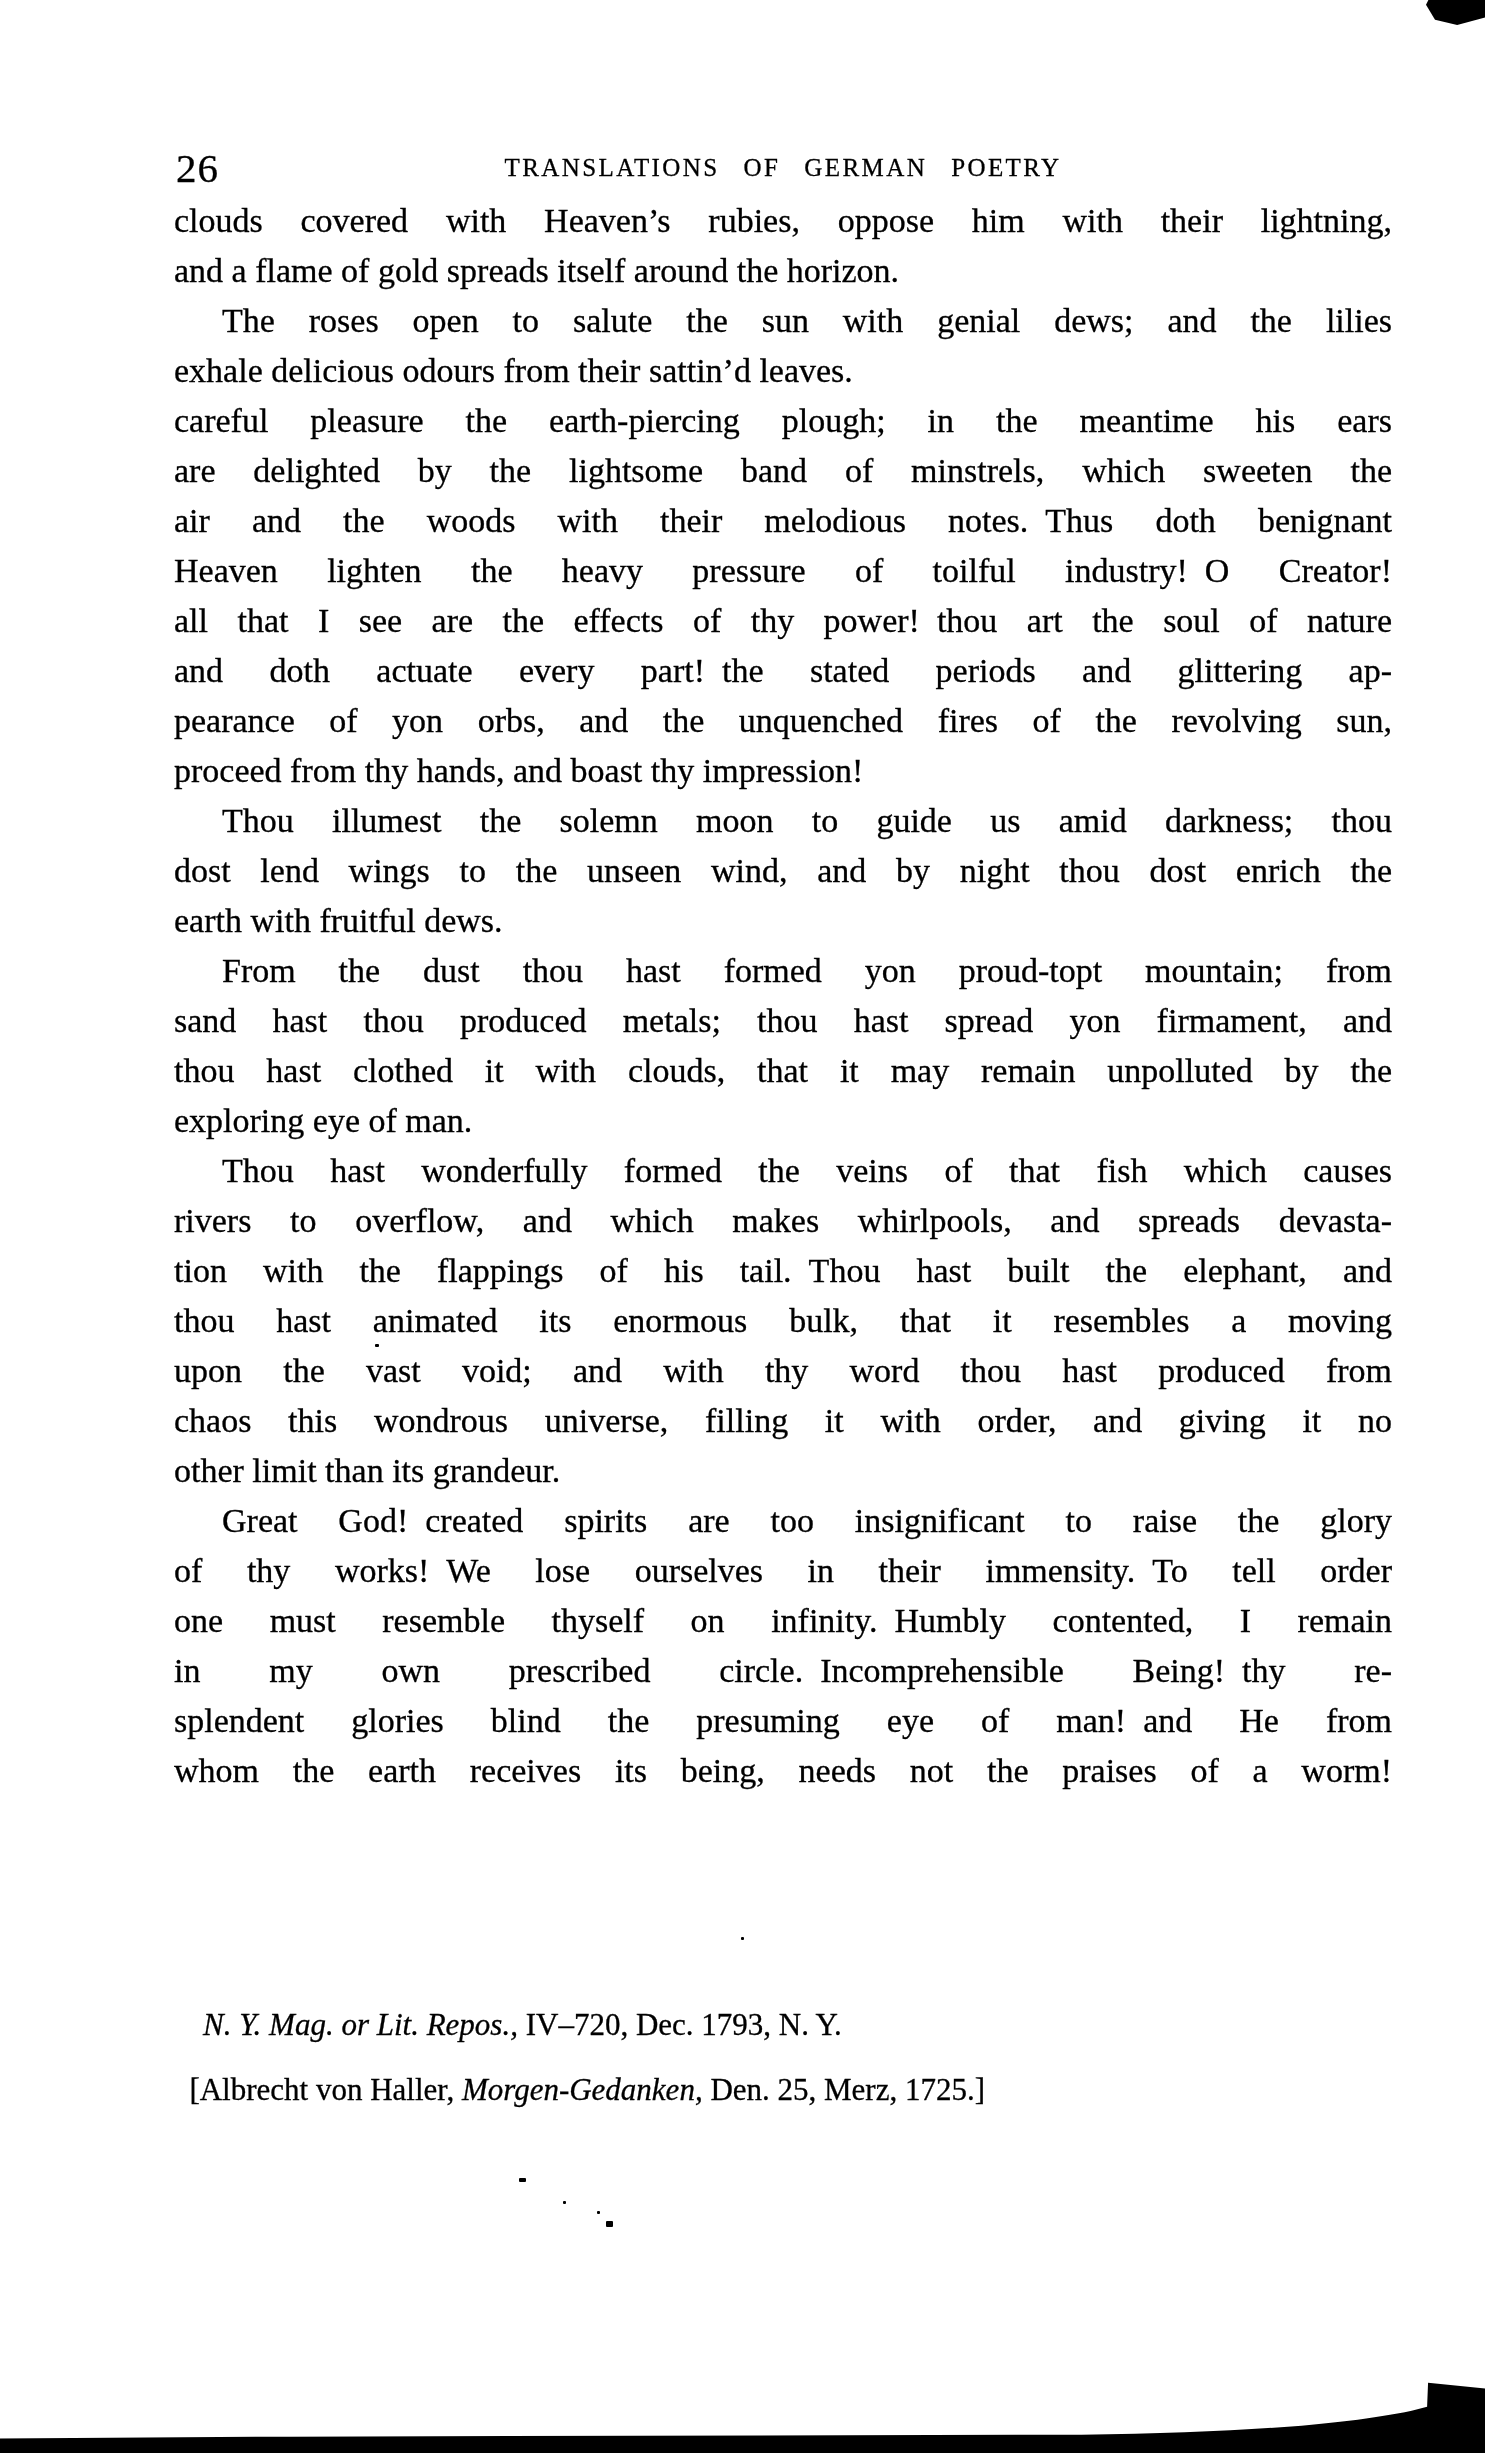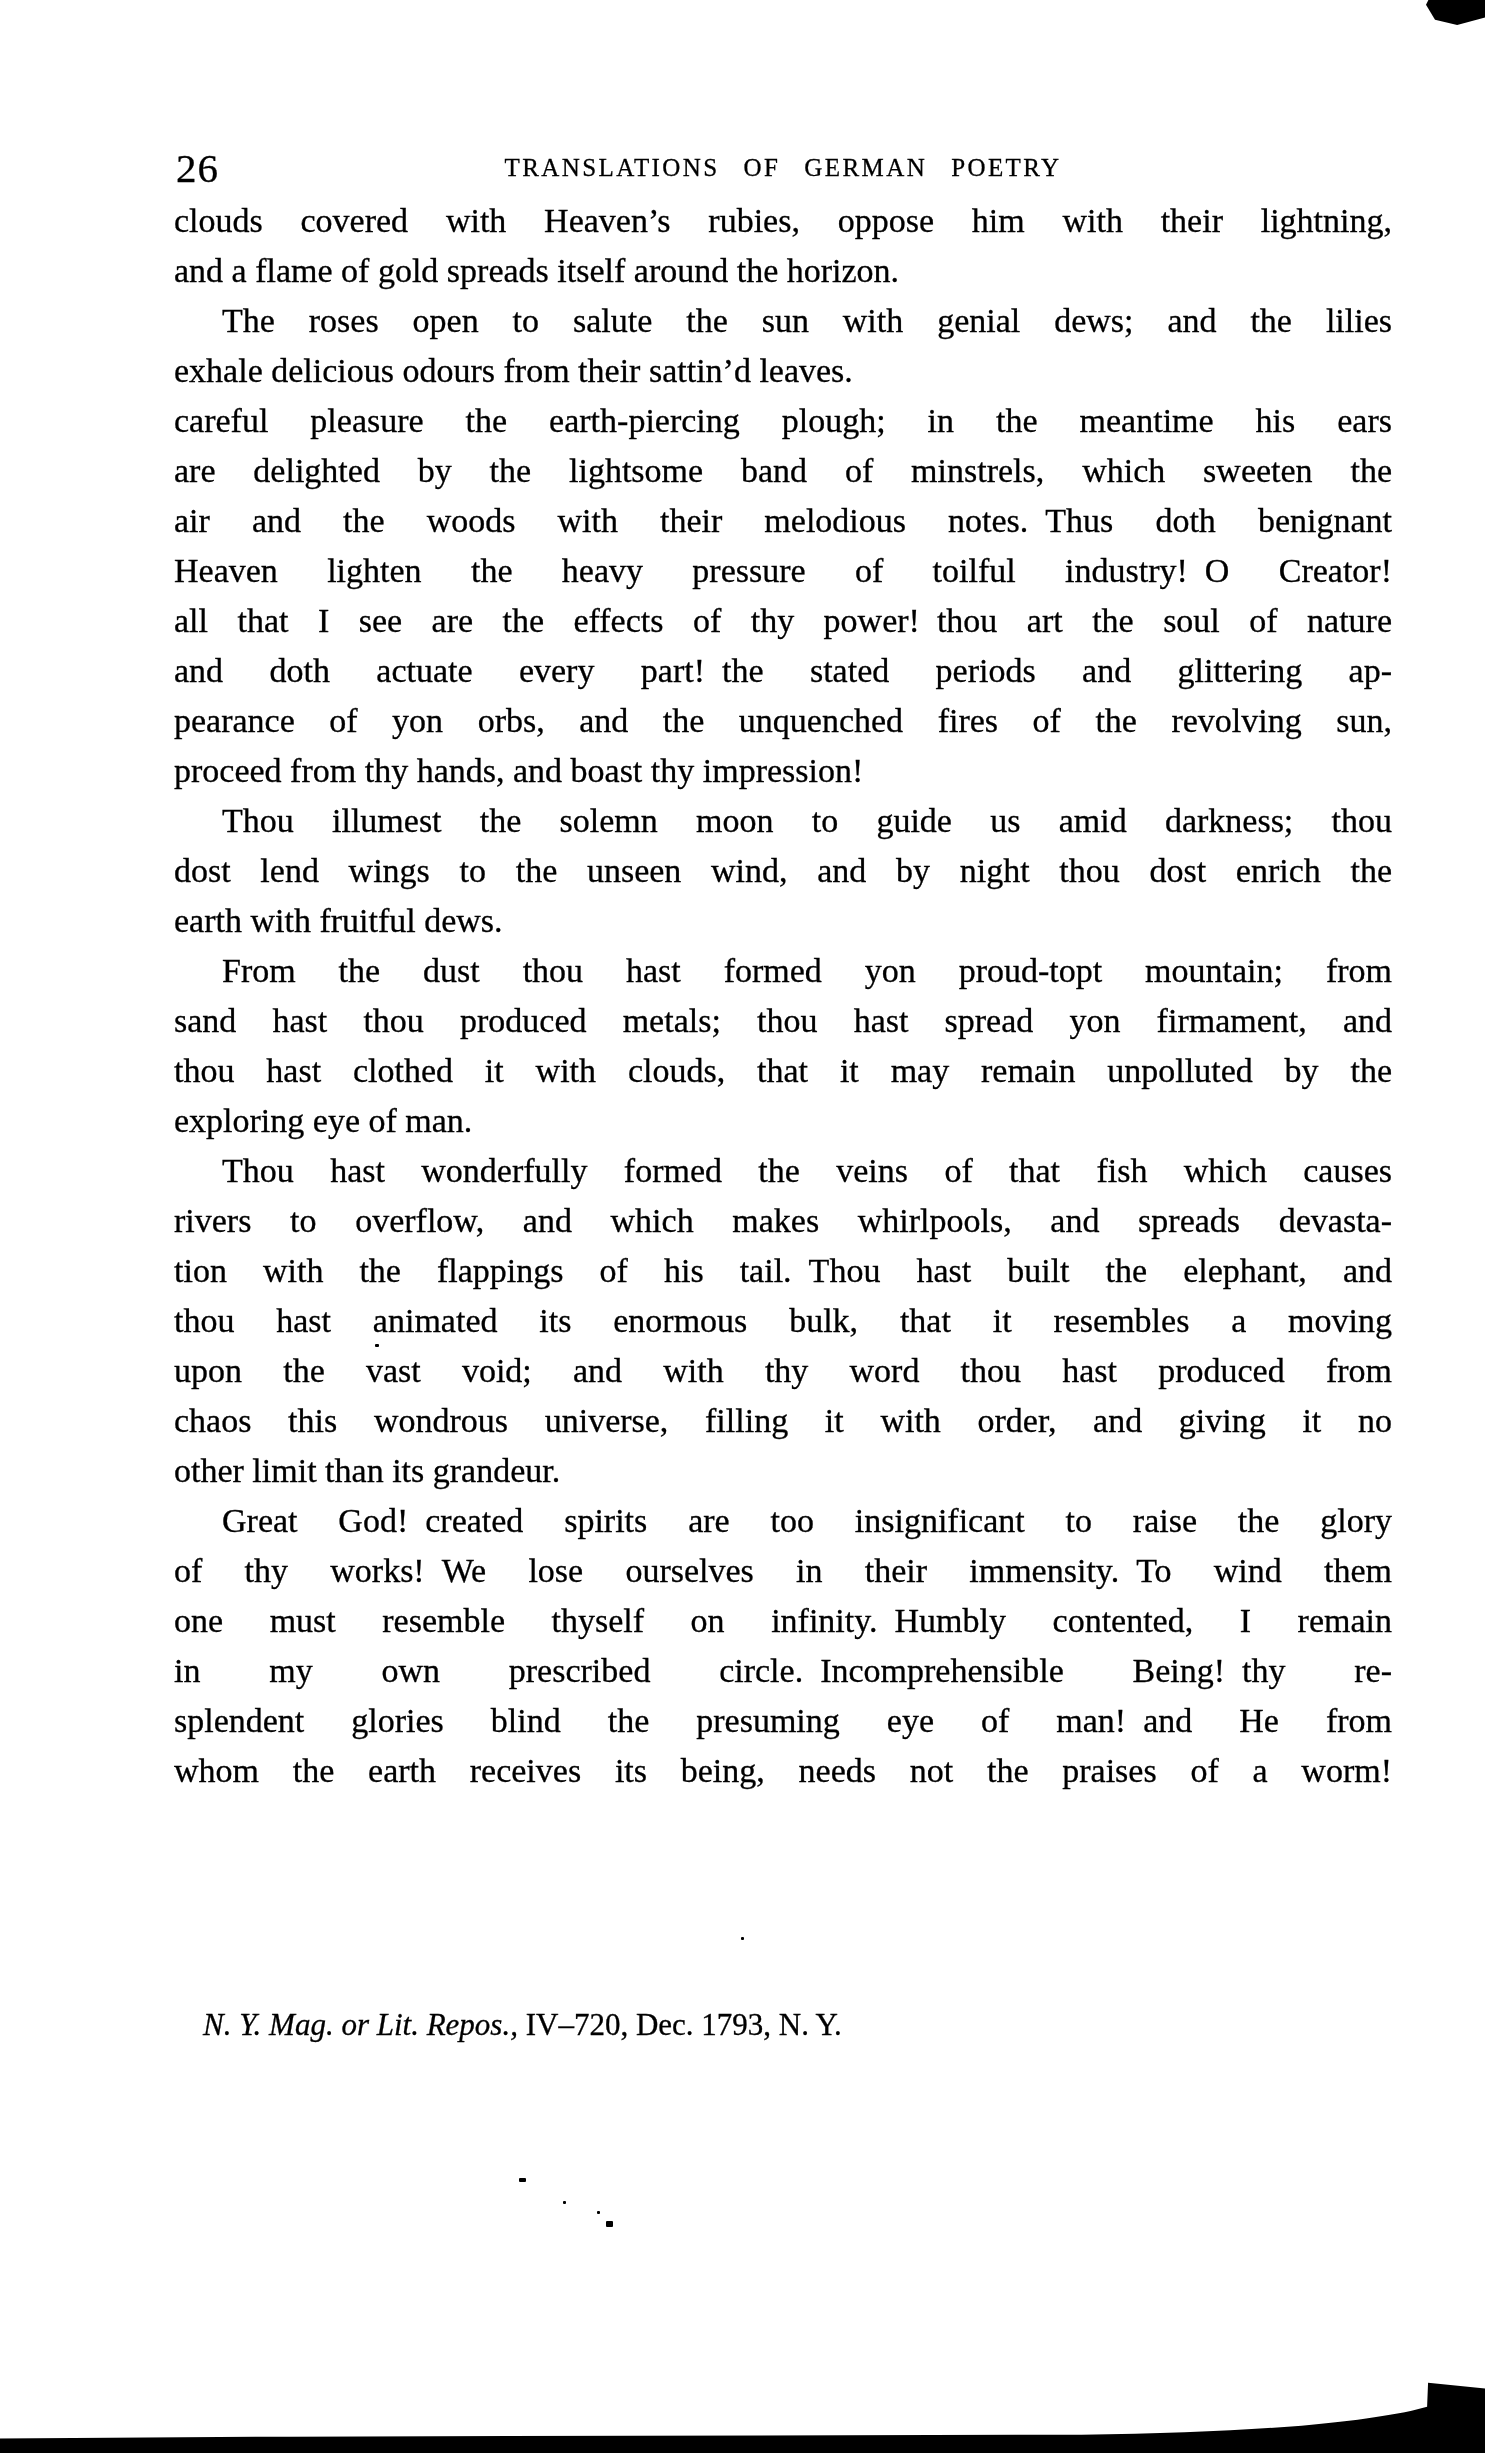--- a/index.html
+++ b/index.html
@@ -106,29 +106,30 @@
       <div class="line">thou hast clothed it with clouds, that it may remain unpolluted by the</div>
       <div class="line last">exploring eye of man.</div>
       <div class="line indent">Thou hast wonderfully formed the veins of that fish which causes</div>
       <div class="line">rivers to overflow, and which makes whirlpools, and spreads devasta-</div>
       <div class="line">tion with the flappings of his tail. Thou hast built the elephant, and</div>
       <div class="line">thou hast animated its enormous bulk, that it resembles a moving</div>
       <div class="line">upon the vast void; and with thy word thou hast produced from</div>
       <div class="line">chaos this wondrous universe, filling it with order, and giving it no</div>
       <div class="line last">other limit than its grandeur.</div>
       <div class="line indent">Great God! created spirits are too insignificant to raise the glory</div>
-      <div class="line">of thy works! We lose ourselves in their immensity. To wind them</div>
+      <div class="line">of thy works! We lose ourselves in their immensity. To tell order</div>
       <div class="line">one must resemble thyself on infinity. Humbly contented, I remain</div>
       <div class="line">in my own prescribed circle. Incomprehensible Being! thy re-</div>
       <div class="line">splendent glories blind the presuming eye of man! and He from</div>
       <div class="line">whom the earth receives its being, needs not the praises of a worm!</div>
     </div>
 
   <div class="citations">
       <div class="citation-line c0"><i>N. Y. Mag. or Lit. Repos.,</i><span> IV–720, Dec. 1793, N. Y.</span></div>
+      <div class="citation-line c1"><span>[Albrecht von Haller, </span><i>Morgen-Gedanken,</i><span> Den. 25, Merz, 1725.]</span></div>
     </div>
 
   <span class="speck s0"></span>
   <span class="speck s1"></span>
   <span class="speck s2"></span>
   <span class="speck s3"></span>
   <span class="speck s4"></span>
   <span class="speck s5"></span>
 
   <svg class="bottom-edge" viewBox="0 0 1539 81" preserveAspectRatio="none" aria-hidden="true">

